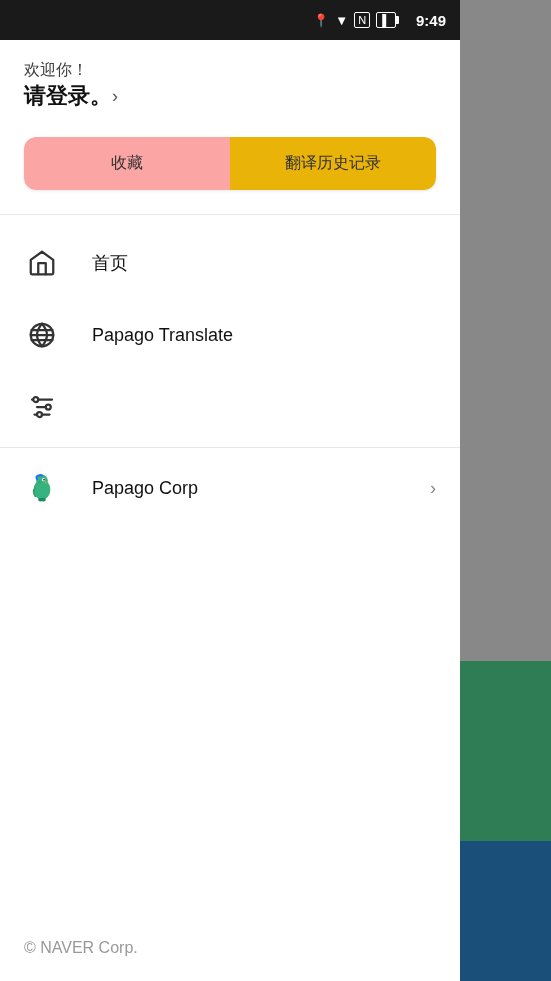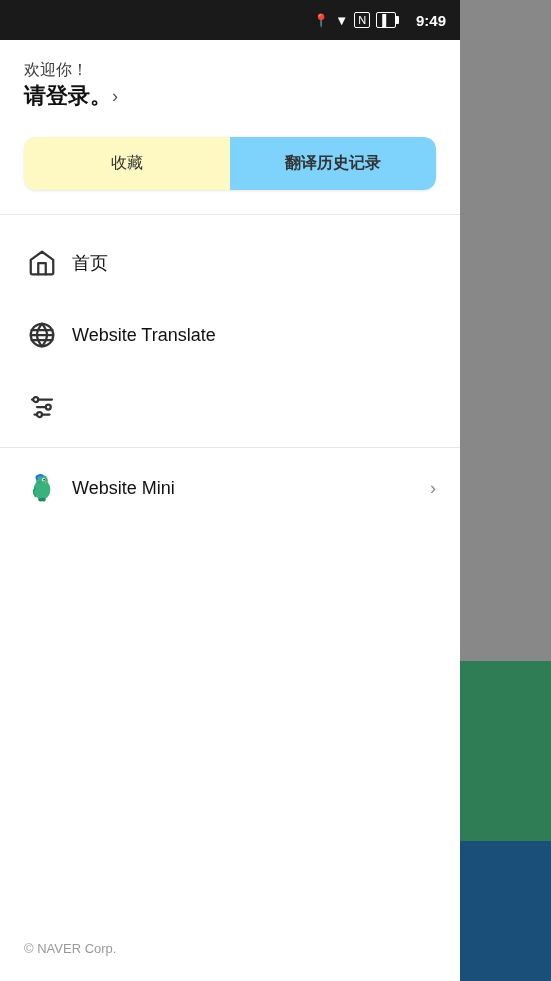--- a/index.html
+++ b/index.html
@@ -105,54 +105,53 @@
       overflow: hidden;
       box-shadow: 0 1px 3px rgba(0,0,0,0.1);
     }
 
     .tab-btn {
       flex: 1;
       padding: 16px 10px;
       text-align: center;
       font-size: 16px;
       color: #333;
-      background: #fef9c3;
+      background: #fca5a5;
       cursor: pointer;
       border: none;
       outline: none;
     }
 
     .tab-btn:first-child {
       border-radius: 12px 0 0 12px;
     }
 
     .tab-btn:last-child {
       border-radius: 0 12px 12px 0;
-      background: #7dd3fc;
-      font-weight: bold;
+      background: #eab308;
     }
 
     
     .divider {
       height: 1px;
       background: #e8e8e8;
       margin: 4px 0;
     }
 
     
     .menu-list {
       flex: 1;
       padding: 8px 0;
     }
 
     .menu-item {
       display: flex;
       align-items: center;
       padding: 18px 24px;
-      gap: 12px;
+      gap: 32px;
       cursor: pointer;
     }
 
     .menu-icon {
       width: 36px;
       height: 36px;
       display: flex;
       align-items: center;
       justify-content: center;
       flex-shrink: 0;
@@ -173,21 +172,21 @@
       font-size: 18px;
       color: #888;
     }
 
     
     .footer {
       padding: 16px 24px 24px;
     }
 
     .footer-text {
-      font-size: 13px;
+      font-size: 16px;
       color: #999;
       text-align: center;
     }
 
     
     .sb-icon {
       color: white;
       font-size: 13px;
     }
   </style>
@@ -243,21 +242,21 @@
     <div class="menu-item">
       <div class="menu-icon">
         <svg viewBox="0 0 24 24" fill="none" stroke="#333" stroke-width="1.8" stroke-linecap="round" stroke-linejoin="round">
           <circle cx="12" cy="12" r="9"></circle>
           <path d="M12 3c-2.5 3-4 5.5-4 9s1.5 6 4 9"></path>
           <path d="M12 3c2.5 3 4 5.5 4 9s-1.5 6-4 9"></path>
           <line x1="3" y1="12" x2="21" y2="12"></line>
           <path d="M3.6 8h16.8M3.6 16h16.8"></path>
         </svg>
       </div>
-      <span class="menu-label">Website Translate</span>
+      <span class="menu-label">Papago Translate</span>
     </div>
 
 
 
 
     <div class="menu-item">
       <div class="menu-icon">
         <svg viewBox="0 0 24 24" fill="none" stroke="#333" stroke-width="1.8" stroke-linecap="round" stroke-linejoin="round">
           <line x1="4" y1="6" x2="20" y2="6"></line>
           <line x1="8" y1="12" x2="16" y2="12"></line>
@@ -287,21 +286,21 @@
 
           <path d="M10 18 Q6 22 10 28" stroke="#2e9e6a" stroke-width="2" fill="none" stroke-linecap="round"></path>
 
           <path d="M14 30 Q12 35 18 34 Q24 35 22 30" fill="#1e8a5e"></path>
 
           <path d="M12 7 Q10 4 14 3 Q16 2 18 3" stroke="#1a6fff" stroke-width="2.5" fill="none" stroke-linecap="round"></path>
 
           <circle cx="15" cy="11" r="1.5" fill="#2e9e6a" opacity="0.6"></circle>
         </svg>
       </div>
-      <span class="menu-label">Website Mini</span>
+      <span class="menu-label">Papago Corp</span>
       <span class="menu-arrow">›</span>
     </div>
 
   </div>
 
   <div class="footer">
     <span class="footer-text">© NAVER Corp.</span>
   </div>
 
 </div>

